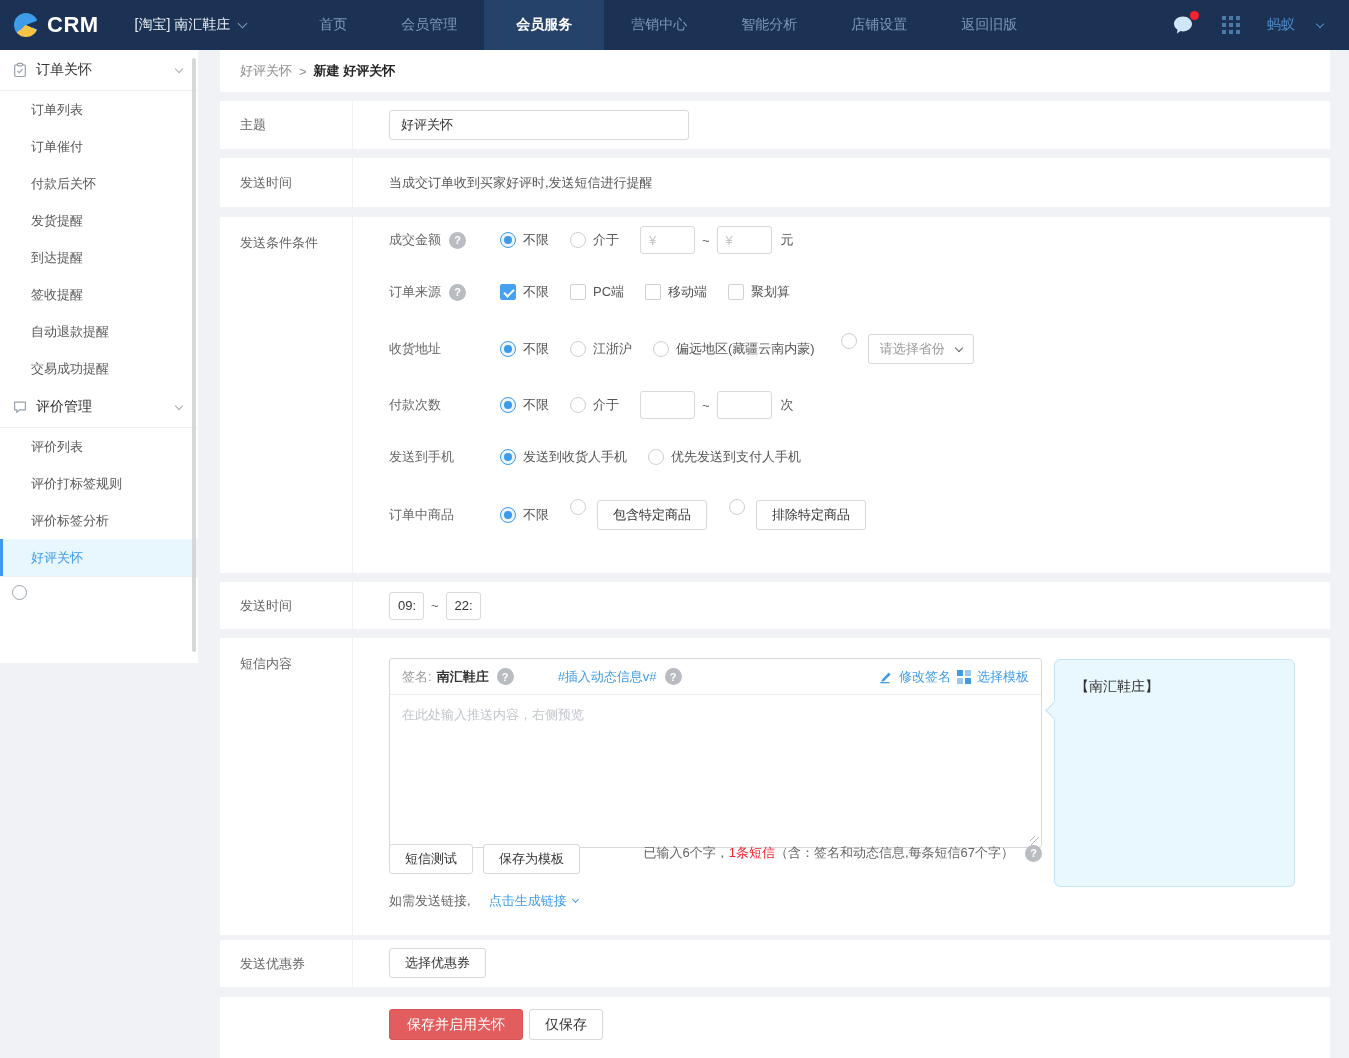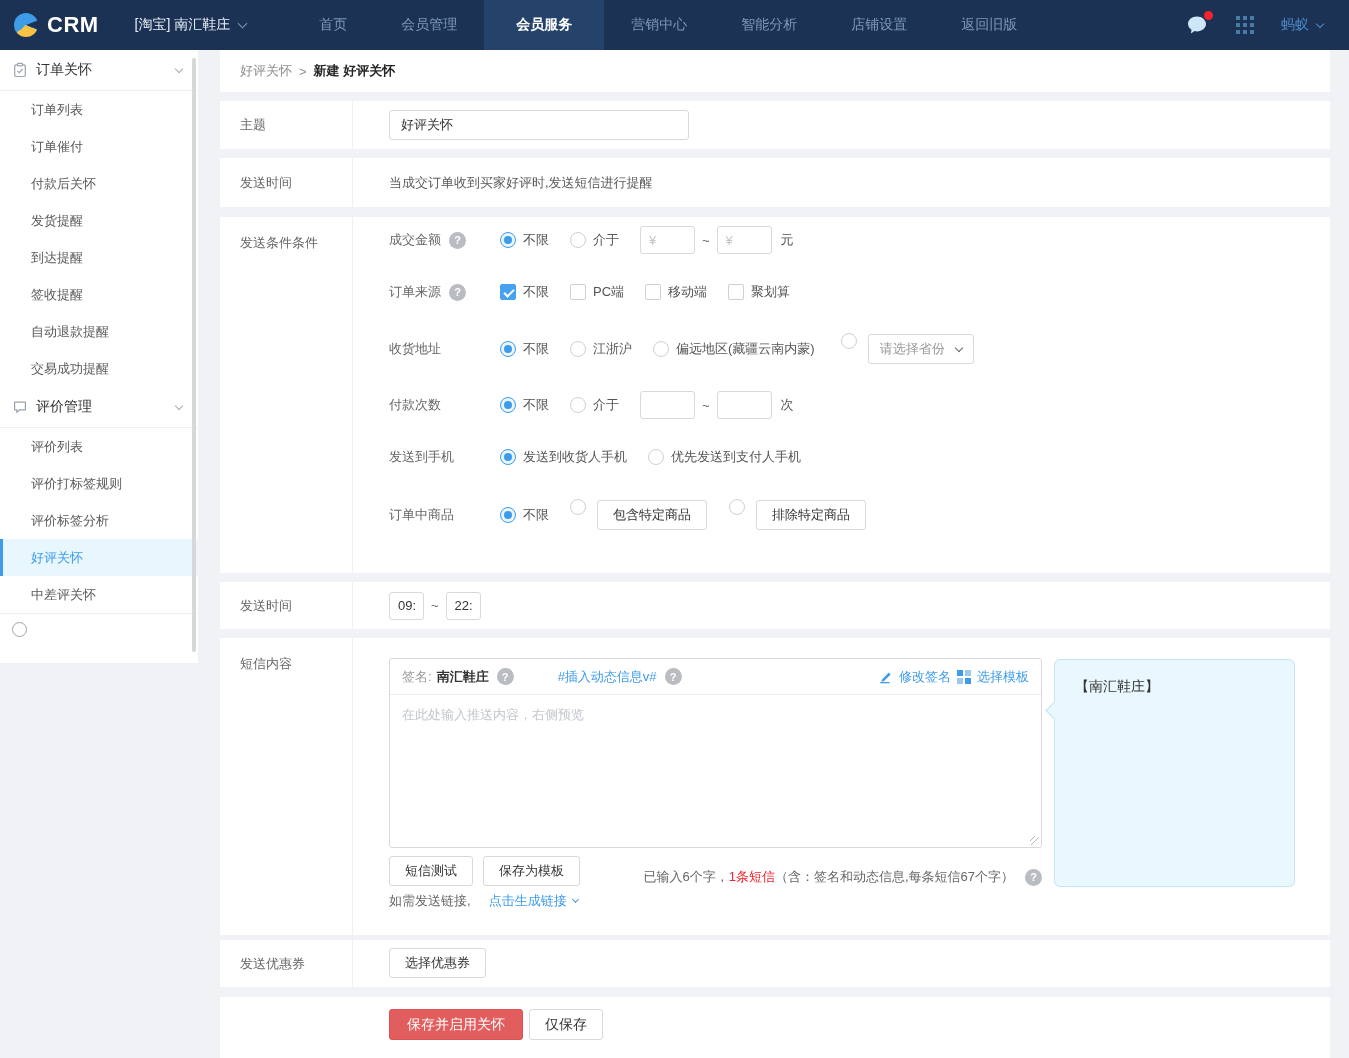--- a/index.html
+++ b/index.html
@@ -18,21 +18,21 @@
   .store{margin-left:36px;color:#e8eef6;font-size:14px;display:flex;align-items:center;gap:9px;cursor:pointer}
   .chev{display:inline-block;width:7px;height:7px;border-right:1.6px solid currentColor;border-bottom:1.6px solid currentColor;
         transform:rotate(45deg);margin-top:-3px}
   .store .chev{color:#7e96b8}
   .nav-items{display:flex;height:100%;margin-left:46px}
   .nav-item{display:flex;align-items:center;padding:0 27px;color:#7e96b8;font-size:14px;cursor:pointer}
   .nav-item.active{background:#24426a;color:#fff;font-weight:bold;padding:0 32px}
   .nav-right{margin-left:auto;display:flex;align-items:center;gap:27px;padding-right:26px}
   .chat-wrap{position:relative;display:flex;cursor:pointer}
   .dot{position:absolute;top:-3px;right:-4px;width:9px;height:9px;border-radius:50%;background:#f5222d}
-  .user{color:#4f8cc9;font-size:14px;display:flex;align-items:center;gap:8px;cursor:pointer}
+  .user{color:#4f8cc9;font-size:14px;display:flex;align-items:center;gap:22px;cursor:pointer}
   .user .chev{width:6px;height:6px}
 
   
   .sidebar{position:absolute;top:50px;left:0;width:198px;height:613px;background:#fff;overflow:hidden}
   .sb-scroll{position:absolute;top:8px;right:2px;width:4px;height:594px;background:#d7d7d7;border-radius:2px}
   .sb-header{height:41px;display:flex;align-items:center;padding:0 16px 0 12px;border-bottom:1px solid #f0f0f0;
              font-size:14px;color:#333;cursor:pointer}
   .sb-header .sb-ic{display:flex;margin-right:8px}
   .sb-header .chev{margin-left:auto;color:#ababab;width:6px;height:6px}
   .sb-item{height:37px;display:flex;align-items:center;padding-left:31px;font-size:13px;color:#595959;cursor:pointer}
@@ -98,21 +98,21 @@
   .sig-label{color:#999}
   .sig-name{color:#333;font-weight:bold;margin-left:5px}
   .dyn-link{color:#3d9be9;margin-left:44px;cursor:pointer}
   .head-right{margin-left:auto;display:flex;align-items:center;gap:6px}
   .blue-link{color:#3d9be9;font-size:13px;display:inline-flex;align-items:center;gap:6px;cursor:pointer}
   .composer textarea{display:block;width:651px;height:151px;border:none;outline:none;resize:none;
         padding:11px 12px;font-size:13px;font-family:inherit;color:#333}
   ::placeholder{color:#c2c6cc;opacity:1}
   .resize-glyph{position:absolute;right:2px;bottom:2px;width:9px;height:9px;cursor:nwse-resize;
         background:linear-gradient(135deg,transparent 0 3px,#b9b9b9 3px 4px,transparent 4px 6.5px,#b9b9b9 6.5px 7.5px,transparent 7.5px)}
-  .sms-toolbar{position:absolute;left:169px;top:218px;width:653px;display:flex;align-items:flex-end}
+  .sms-toolbar{position:absolute;left:169px;top:206px;width:653px;display:flex;align-items:flex-start}
   .sms-toolbar .ghost-btn + .ghost-btn{margin-left:10px}
   .counter{margin-left:auto;display:flex;align-items:center;color:#666;font-size:13px}
   .counter .red{color:#f5222d}
   .counter .help{margin-left:11px}
   .link-row{position:absolute;left:169px;top:254px;display:flex;align-items:center;gap:18px;color:#666}
   .link-row .chev{width:5px;height:5px}
   .preview{position:absolute;left:834px;top:21px;width:241px;height:228px;background:#e9f7fe;
            border:1px solid #c5e4f4;border-radius:6px;padding:18px 20px;font-size:14px;color:#333}
   .preview::before{content:"";position:absolute;left:-7px;top:44px;width:12px;height:12px;background:#e9f7fe;
            border-left:1px solid #c5e4f4;border-bottom:1px solid #c5e4f4;transform:rotate(45deg)}
@@ -204,21 +204,20 @@
           <path d="M2.6 3.2h10.8v7.6H7.6l-2.8 2.5v-2.5H2.6z" stroke-linejoin="round"></path>
         </svg>
       </span>
       <span>评价管理</span>
       <i class="chev"></i>
     </div>
     <div class="sb-item">评价列表</div>
     <div class="sb-item">评价打标签规则</div>
     <div class="sb-item">评价标签分析</div>
     <div class="sb-item active">好评关怀</div>
-    <div class="sb-item">中差评关怀</div>
 
     <div class="sb-cut">
       <i class="circle"></i>
     </div>
     <div class="sb-scroll"></div>
   </aside>
 
   <section class="panel breadcrumb">
     <span class="crumb-parent">好评关怀</span>
     <span class="crumb-sep">&gt;</span>

